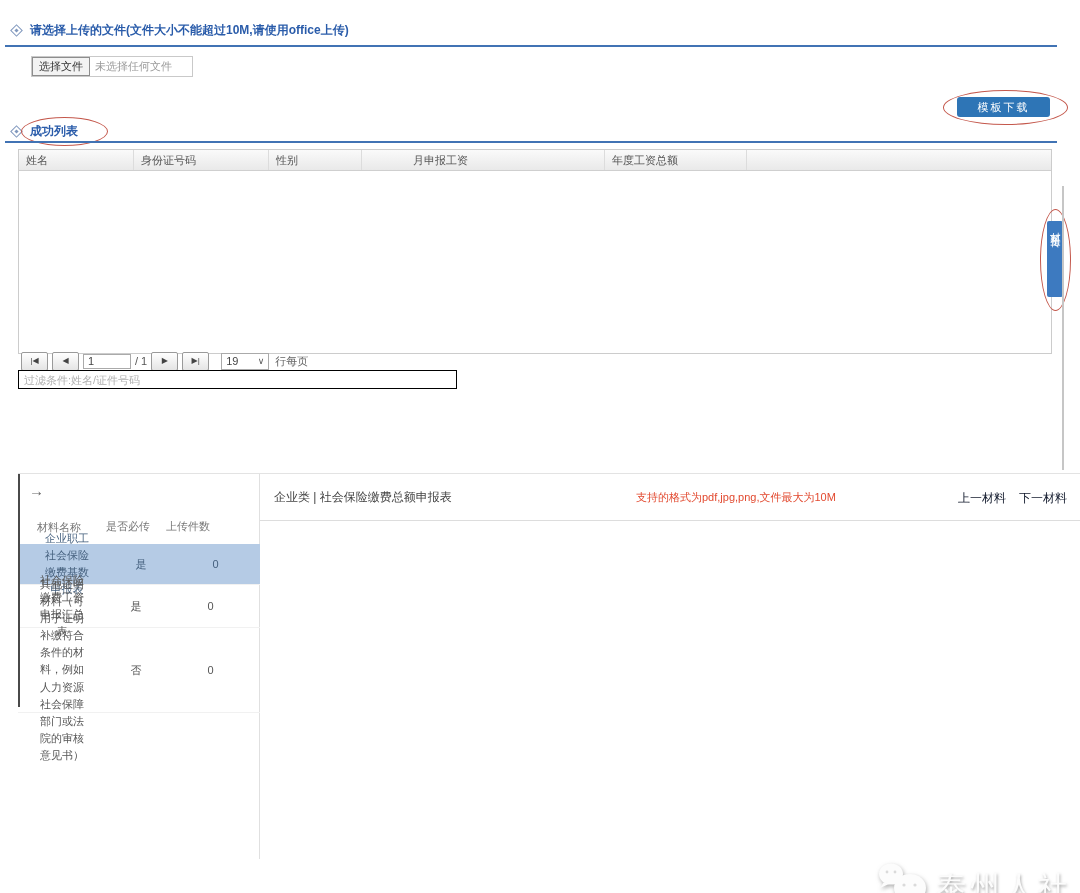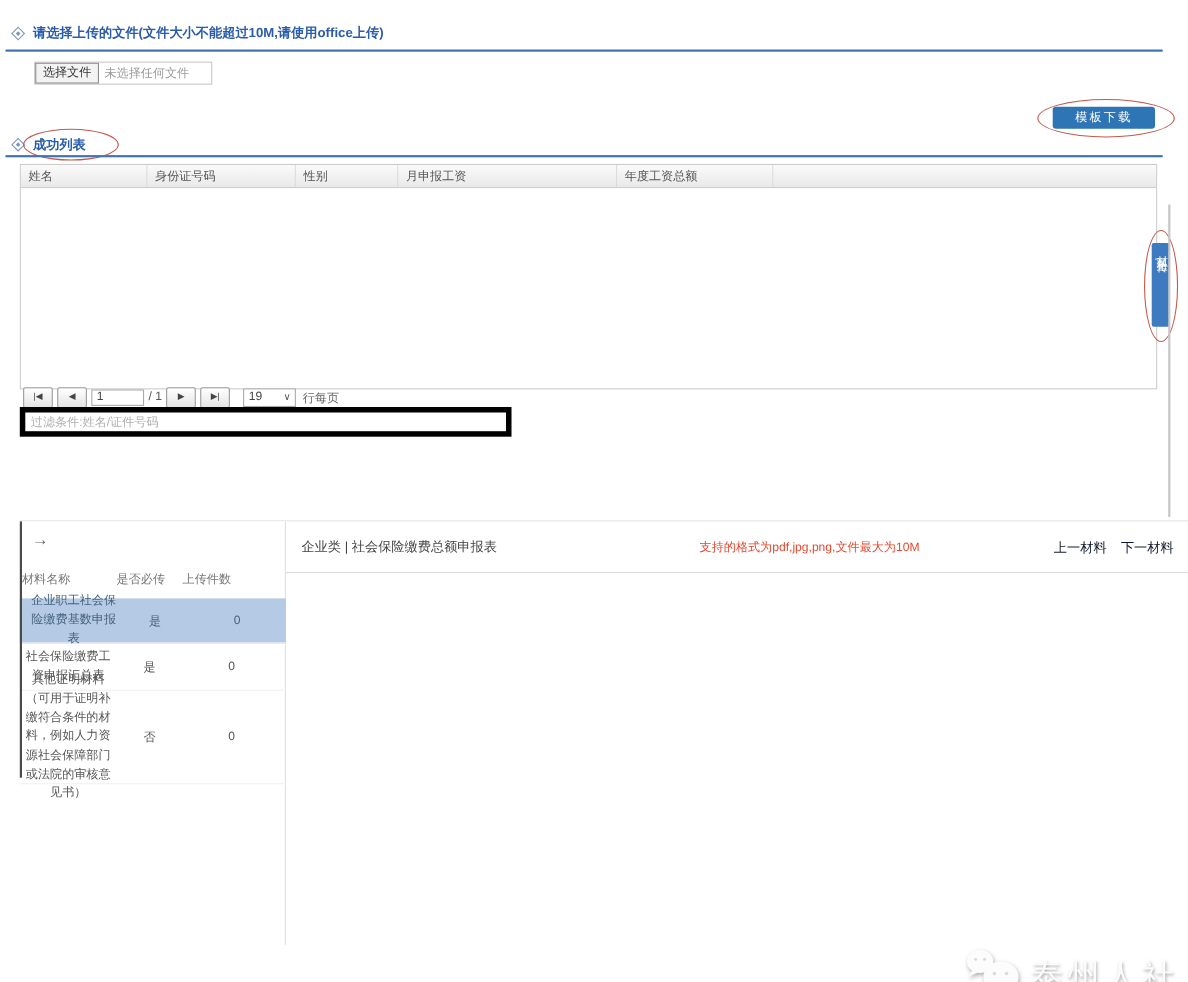--- a/index.html
+++ b/index.html
@@ -31,39 +31,39 @@
 
   .pager{left:21px;top:352px;height:18px;display:flex;align-items:center;gap:4px;font-size:11px;color:#555;}
   .pg-btn{min-width:21px;height:17px;border:1px solid #9a9a9a;background:linear-gradient(#ffffff,#e4e4e4);
     border-radius:2px;font-size:8px;color:#444;text-align:center;line-height:16px;padding:0 2px;cursor:pointer;}
   .pg-input{width:42px;height:13px;border:1px solid #aaa;font-size:11px;padding:0 0 0 4px;color:#444;}
   .pg-of{color:#555;}
   .pg-select{width:48px;height:17px;border:1px solid #aaa;background:#fff;display:flex;align-items:center;
     justify-content:space-between;padding:0 4px;box-sizing:border-box;font-size:11px;color:#444;cursor:pointer;margin-left:8px;}
   .pg-caret{font-size:9px;color:#555;}
 
-  .filter-input{left:18px;top:370px;width:432px;height:15px;border:5px solid #000000;font-size:11px;
+  .filter-input{left:18px;top:370px;width:432px;height:15px;border:1px solid #000000;font-size:11px;
     color:#555;padding:1px 0 1px 5px;font-family:"Liberation Sans","DejaVu Sans",sans-serif;}
   .filter-input::placeholder{color:#b0b0b0;}
 
   .side-tab{left:1047px;top:221px;width:16px;height:76px;background:#3d7ac0;border-radius:2px;color:#fff;
     display:flex;flex-direction:column;align-items:center;justify-content:flex-start;cursor:pointer;}
   .side-tab .vtext{writing-mode:vertical-rl;text-orientation:upright;font-size:10px;letter-spacing:2px;margin-top:3px;}
   .side-tab .tdiv{width:10px;border-top:1px solid rgba(255,255,255,.75);margin:3px 0 0 0;}
   .side-tab .tarrow{font-size:11px;line-height:12px;margin-top:0px;}
   .scroll-line{left:1062px;top:186px;width:2px;height:284px;background:#c6c6c6;}
 
   
   .panel{left:18px;top:473px;width:1062px;height:385px;background:#fff;border-top:1px solid #e3e3e3;}
   .darkline{position:absolute;left:0;top:0;width:2px;height:233px;background:#4a4a4a;}
   .sidebar{position:absolute;left:0;top:0;width:242px;height:385px;background:#fff;border-right:1px solid #e0e0e0;box-sizing:border-box;}
   .collapse{position:absolute;left:11px;top:8px;font-size:15px;color:#666;cursor:pointer;}
   .sb-head{position:absolute;left:0;top:45px;width:242px;display:flex;font-size:11px;color:#777;}
   .sb-row{display:flex;align-items:center;text-align:center;font-size:11px;color:#555;border-bottom:1px solid #f1f1f1;cursor:pointer;}
-  .c-name{width:88px;padding:0 2px;line-height:1.55;box-sizing:border-box;}
+  .c-name{width:88px;padding:0 19px;line-height:1.55;box-sizing:border-box;}
   .c-req{width:60px;}
   .c-cnt{width:89px;}
   .sb-rows{position:absolute;left:0;top:70px;width:242px;}
   .sb-row.sel{background:#b5cbe5;color:#45607e;}
 
   .main{position:absolute;left:242px;top:0;width:820px;height:385px;}
   .m-title{position:absolute;left:14px;top:15px;font-size:12px;color:#444;}
   .m-hint{position:absolute;left:376px;top:16px;font-size:11px;color:#e2492f;}
   .m-link{position:absolute;top:16px;font-size:12px;color:#0f172a;cursor:pointer;}
   .m-link.prev{right:74px;}
@@ -103,21 +103,21 @@
   <span>成功列表</span>
 </div>
 <div class="abs red-ellipse" style="left:21px;top:117px;width:85px;height:27px;"></div>
 <div class="abs blue-hr" style="left:5px;top:141px;width:1052px;"></div>
 
 <div class="abs table-box">
   <div class="thead">
     <div class="th" style="width:115px;">姓名</div>
     <div class="th" style="width:135px;">身份证号码</div>
     <div class="th" style="width:93px;">性别</div>
-    <div class="th" style="width:199px;">月申报工资</div>
+    <div class="th" style="width:199px;margin-left:44px;">月申报工资</div>
     <div class="th" style="width:142px;">年度工资总额</div>
     <div class="th" style="flex:1;"></div>
   </div>
 </div>
 
 <div class="abs pager">
   <span class="pg-btn">|◀</span>
   <span class="pg-btn">◀</span>
   <input class="pg-input" value="1" style="">
   <span class="pg-of">/ 1</span>

